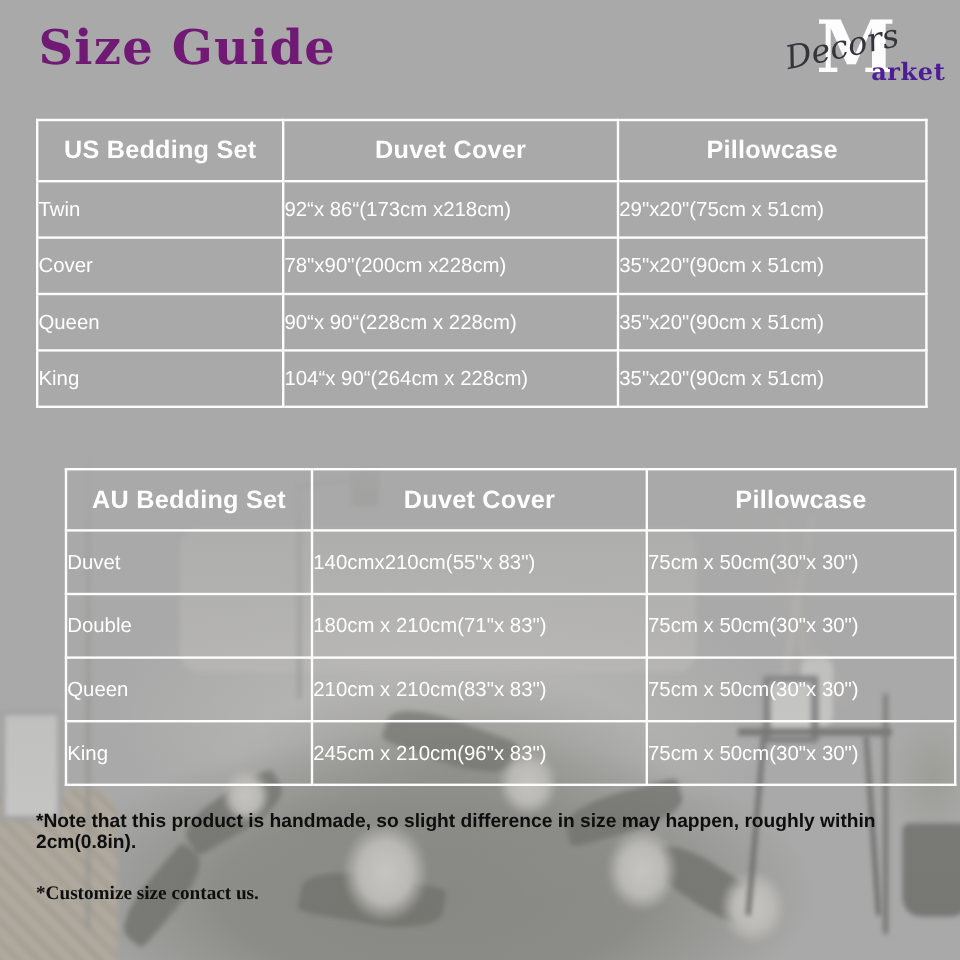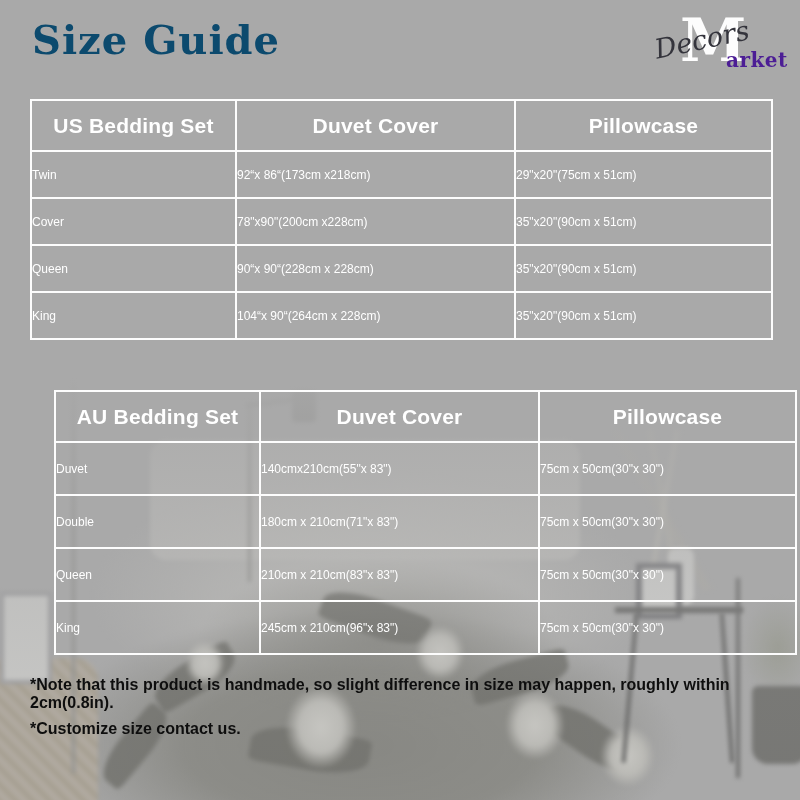--- a/index.html
+++ b/index.html
@@ -58,49 +58,49 @@
     background:linear-gradient(180deg,
       rgba(169,169,169,1) 0%, rgba(169,169,169,1) 45%,
       rgba(169,169,169,.84) 54%, rgba(169,169,169,.68) 63%,
       rgba(169,169,169,.55) 74%, rgba(169,169,169,.46) 86%,
       rgba(169,169,169,.44) 100%);}
   
   .content{position:absolute;inset:0;z-index:2;}
   .page-title{
     position:absolute;left:32px;top:16px;
     font-family:"DejaVu Serif",serif;font-weight:700;font-size:40px;
-    letter-spacing:1px;color:#0c4a6e;}
+    letter-spacing:1px;color:#701a75;}
   .logo{position:absolute;left:646px;top:8px;width:150px;height:76px;}
   .logo .initial{position:absolute;left:34px;top:2px;
     font-family:"DejaVu Serif",serif;font-weight:700;font-size:60px;line-height:1;color:#fdfdfd;}
   .logo .script{position:absolute;left:8px;top:16px;
     font-family:"DejaVu Serif",serif;font-style:italic;font-size:27px;color:#34343c;
     transform:rotate(-12deg);white-space:nowrap;}
   .logo .rest{position:absolute;left:80px;top:40px;
     font-family:"DejaVu Serif",serif;font-weight:700;font-size:20px;color:#4c1d95;letter-spacing:.5px;}
   table.size-table{
     position:absolute;left:30px;width:741px;
     border-collapse:collapse;table-layout:fixed;}
   .size-table col:nth-child(1){width:205px;}
   .size-table col:nth-child(2){width:279px;}
   .size-table col:nth-child(3){width:257px;}
   .size-table th,.size-table td{
     border:2px solid #fdfdfd;vertical-align:middle;
     color:#ffffff;padding:0;}
   .size-table th{font-size:21px;font-weight:700;letter-spacing:.2px;}
-  .size-table td{font-size:12px;font-weight:400;}
+  .size-table td{font-size:17px;font-weight:400;}
   #us-table{top:99px;}
   #us-table th{height:49px;}
   #us-table td{height:45px;}
   #au-table{top:390px;margin-left:24px;}
   #au-table th{height:49px;}
   #au-table td{height:51px;}
   .notes{position:absolute;left:30px;top:676px;width:742px;color:#0e0e0e;}
   .notes p{margin:0;font-size:16px;font-weight:700;line-height:1.15;}
-  .notes p + p{margin-top:7px;}
+  .notes p + p{margin-top:23px;font-family:Liberation Serif, serif;}
 </style>
 </head>
 <body>
 
 <div class="canvas">
 
   <div class="photo">
     <div class="headboard"></div>
     <div class="bed-sheet"></div>
     <div class="duvet-a"></div>

